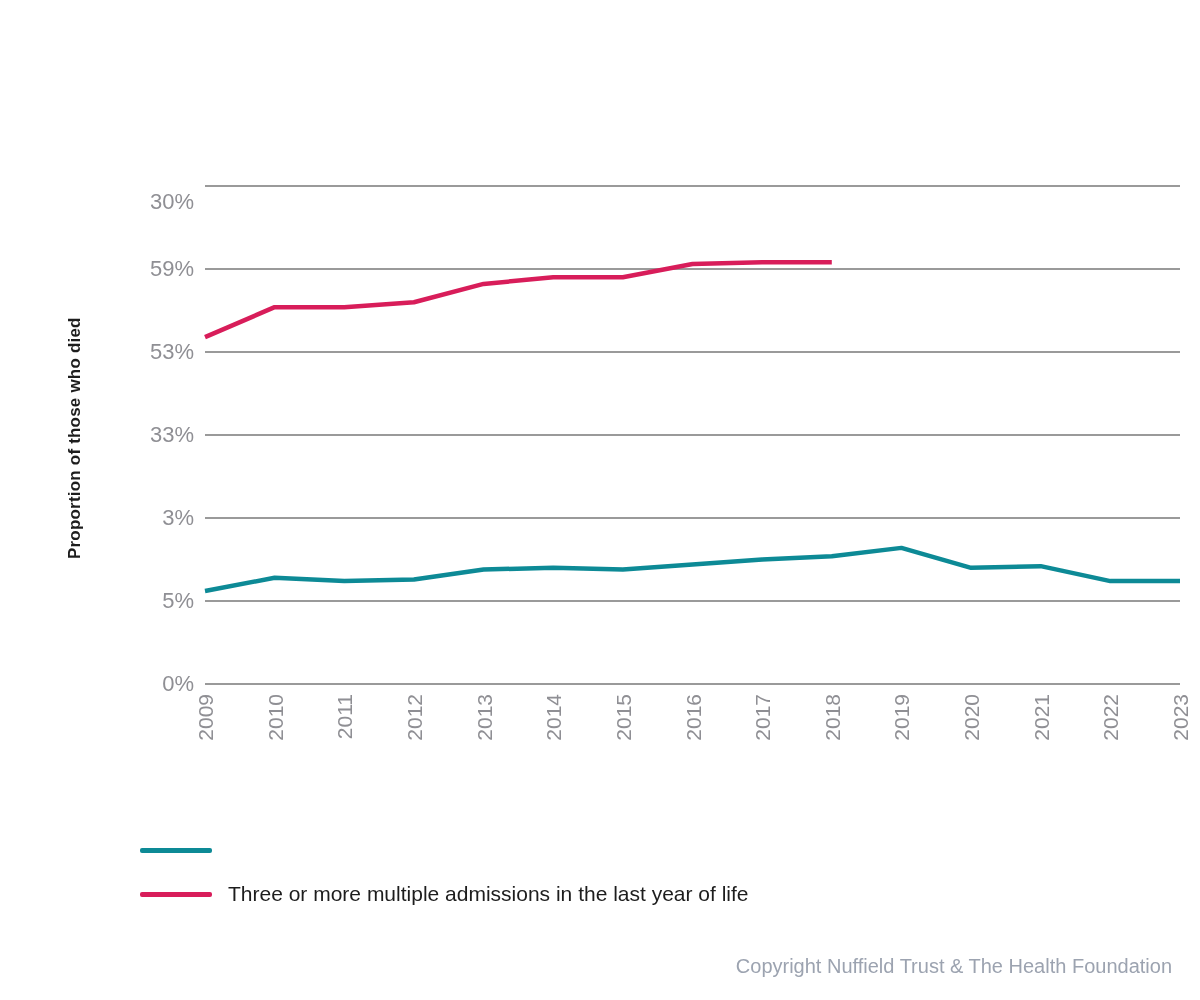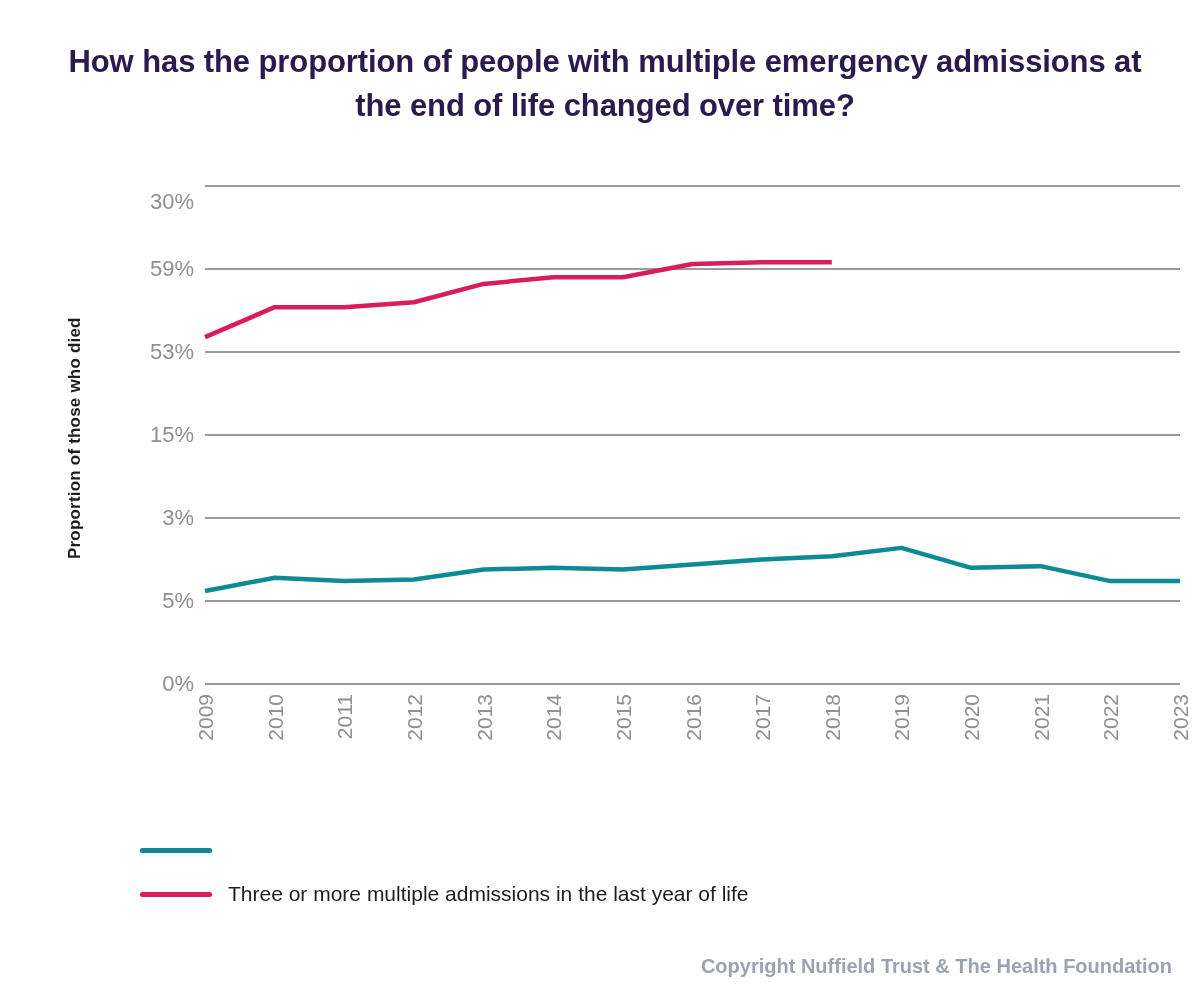--- a/index.html
+++ b/index.html
@@ -113,45 +113,44 @@
     margin-left: 16px;
     font-size: 21px;
     color: #1d1d1d;
     white-space: nowrap;
   }
   .copyright {
     position: absolute;
     right: 28px;
     bottom: 22px;
     font-size: 20px;
-    font-weight: bold;
+    font-weight: normal;
     color: #9ca3b0;
     text-align: right;
   }
   svg.lines {
     position: absolute;
     left: 0;
     top: 0;
     overflow: visible;
   }
 </style>
 </head>
 <body>
 
 <div class="page">
 
-  <div class="chart-title">How has the proportion of people with multiple emergency admissions at the end of life changed over time?</div>
 
   <div class="y-axis-label">Proportion of those who died</div>
 
   <div class="y-ticks" id="y-ticks">
       <div class="y-tick" style="top: 498px;">0%</div>
       <div class="y-tick" style="top: 415px;">5%</div>
       <div class="y-tick" style="top: 332px;">3%</div>
-      <div class="y-tick" style="top: 249px;">15%</div>
+      <div class="y-tick" style="top: 249px;">33%</div>
       <div class="y-tick" style="top: 166px;">53%</div>
       <div class="y-tick" style="top: 83px;">59%</div>
       <div class="y-tick" style="top: 16px;">30%</div>
     </div>
 
   <div class="plot-area" id="plot-area">
     <div id="gridlines">
         <div class="gridline" style="top: 497px;"></div>
         <div class="gridline" style="top: 414px;"></div>
         <div class="gridline" style="top: 331px;"></div>

